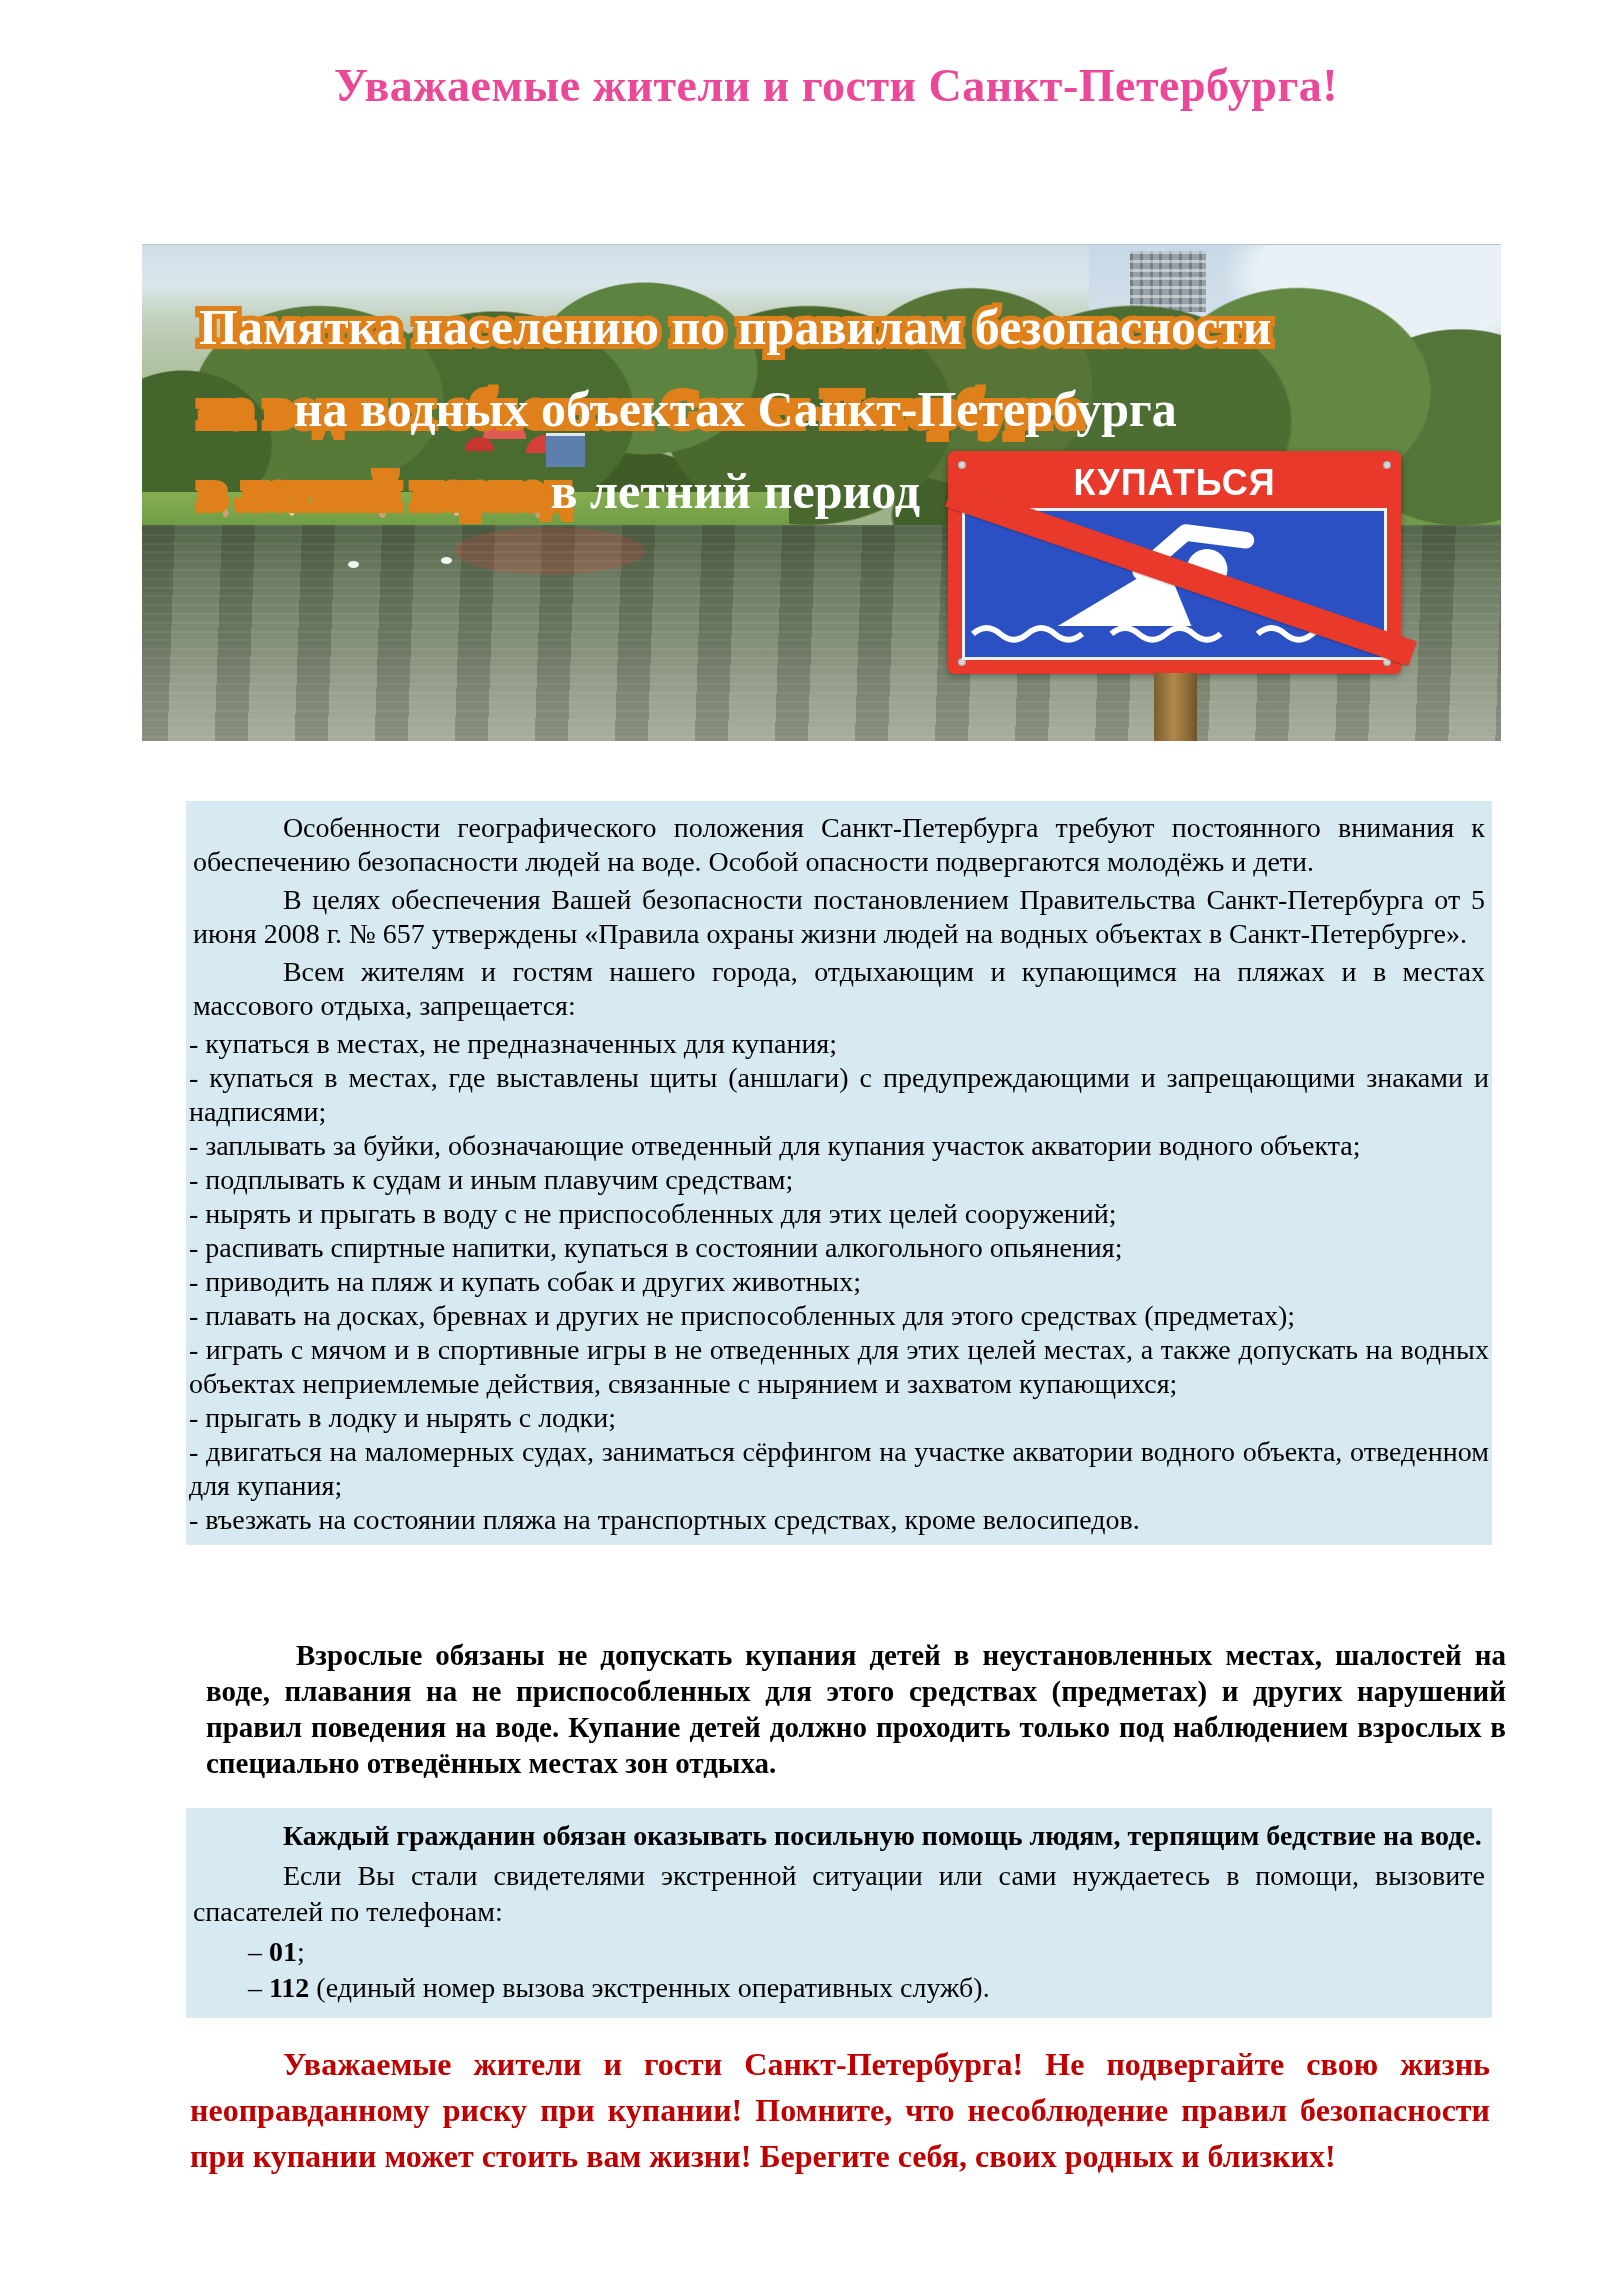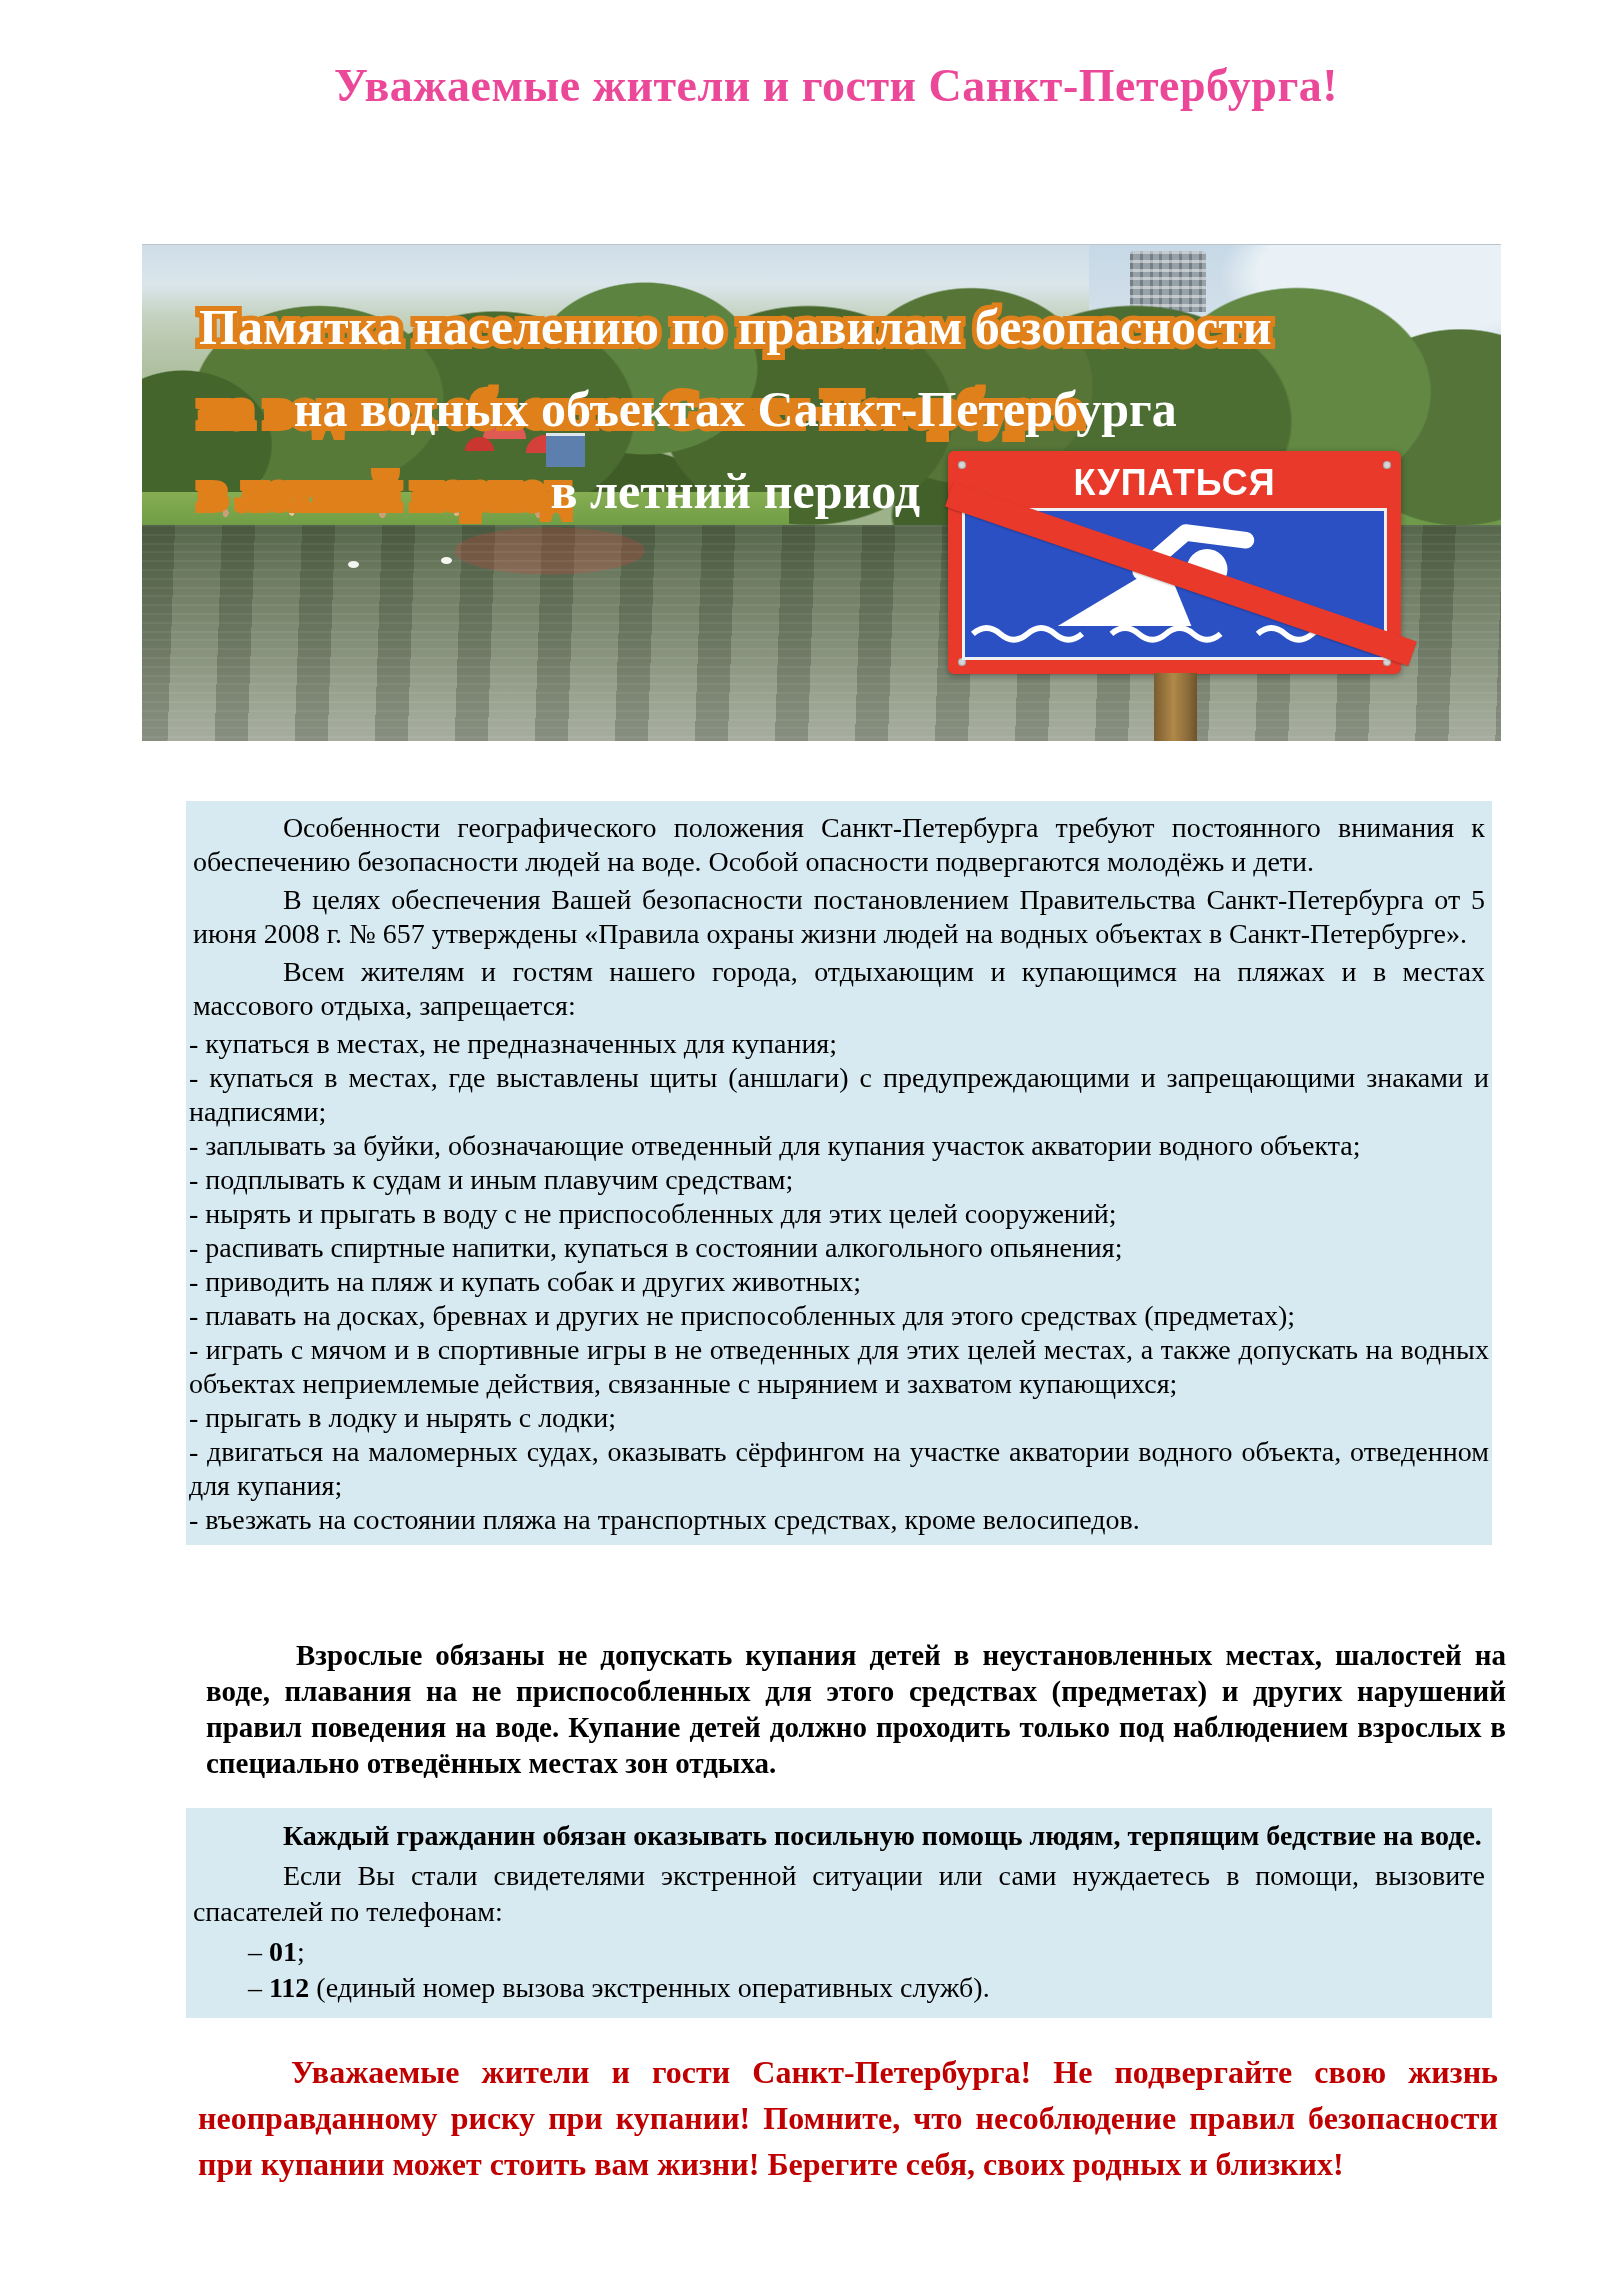--- a/index.html
+++ b/index.html
@@ -86,21 +86,21 @@
     font-size:28px;line-height:34px;text-align:justify;}
   .highlight p{margin:4px;}
   .ind{text-indent:90px;}
   .block1{top:801px;padding:5.9px 2.9px 7.8px 2.9px;}
   .block2{top:1808px;padding:5.9px 2.9px 11.8px 2.9px;line-height:36px;}
   .bold{font-weight:bold;}
   .item{margin:0;}
   .phone{padding-left:59px;}
   .adults{position:absolute;left:194px;top:1625px;width:1300px;margin:12px;
     font-size:29px;line-height:36px;font-weight:bold;text-align:justify;text-indent:90px;}
-  .footer-red{position:absolute;left:186px;top:2037px;width:1300px;margin:12px;
+  .footer-red{position:absolute;left:186px;top:2037px;width:1300px;margin:4px;
     color:#c00000;font-weight:bold;font-size:32px;line-height:46px;
     text-align:justify;text-indent:93px;}
 </style>
 </head>
 <body>
 
 <div class="page">
 
   <h1 class="doc-title">Уважаемые жители и гости Санкт-Петербурга!</h1>
 
@@ -152,21 +152,21 @@
     <div class="item">- купаться в местах, не предназначенных для купания;</div>
     <div class="item">- купаться в местах, где выставлены щиты (аншлаги) с предупреждающими и запрещающими знаками и надписями;</div>
     <div class="item">- заплывать за буйки, обозначающие отведенный для купания участок акватории водного объекта;</div>
     <div class="item">- подплывать к судам и иным плавучим средствам;</div>
     <div class="item">- нырять и прыгать в воду с не приспособленных для этих целей сооружений;</div>
     <div class="item">- распивать спиртные напитки, купаться в состоянии алкогольного опьянения;</div>
     <div class="item">- приводить на пляж и купать собак и других животных;</div>
     <div class="item">- плавать на досках, бревнах и других не приспособленных для этого средствах (предметах);</div>
     <div class="item">- играть с мячом и в спортивные игры в не отведенных для этих целей местах, а также допускать на водных объектах неприемлемые действия, связанные с нырянием и захватом купающихся;</div>
     <div class="item">- прыгать в лодку и нырять с лодки;</div>
-    <div class="item">- двигаться на маломерных судах, оказывать сёрфингом на участке акватории водного объекта, отведенном для купания;</div>
+    <div class="item">- двигаться на маломерных судах, заниматься сёрфингом на участке акватории водного объекта, отведенном для купания;</div>
     <div class="item">- въезжать на состоянии пляжа на транспортных средствах, кроме велосипедов.</div>
   </section>
 
   <p class="adults">Взрослые обязаны не допускать купания детей в неустановленных местах, шалостей на воде, плавания на не приспособленных для этого средствах (предметах) и других нарушений правил поведения на воде. Купание детей должно проходить только под наблюдением взрослых в специально отведённых местах зон отдыха.</p>
 
   <section class="highlight block2">
     <p class="ind bold">Каждый гражданин обязан оказывать посильную помощь людям, терпящим бедствие на воде.</p>
     <p class="ind">Если Вы стали свидетелями экстренной ситуации или сами нуждаетесь в помощи, вызовите спасателей по телефонам:</p>
     <div class="phone"><span>– </span><b>01</b><span>;</span></div>
     <div class="phone"><span>– </span><b>112</b><span> (единый номер вызова экстренных оперативных служб).</span></div>

